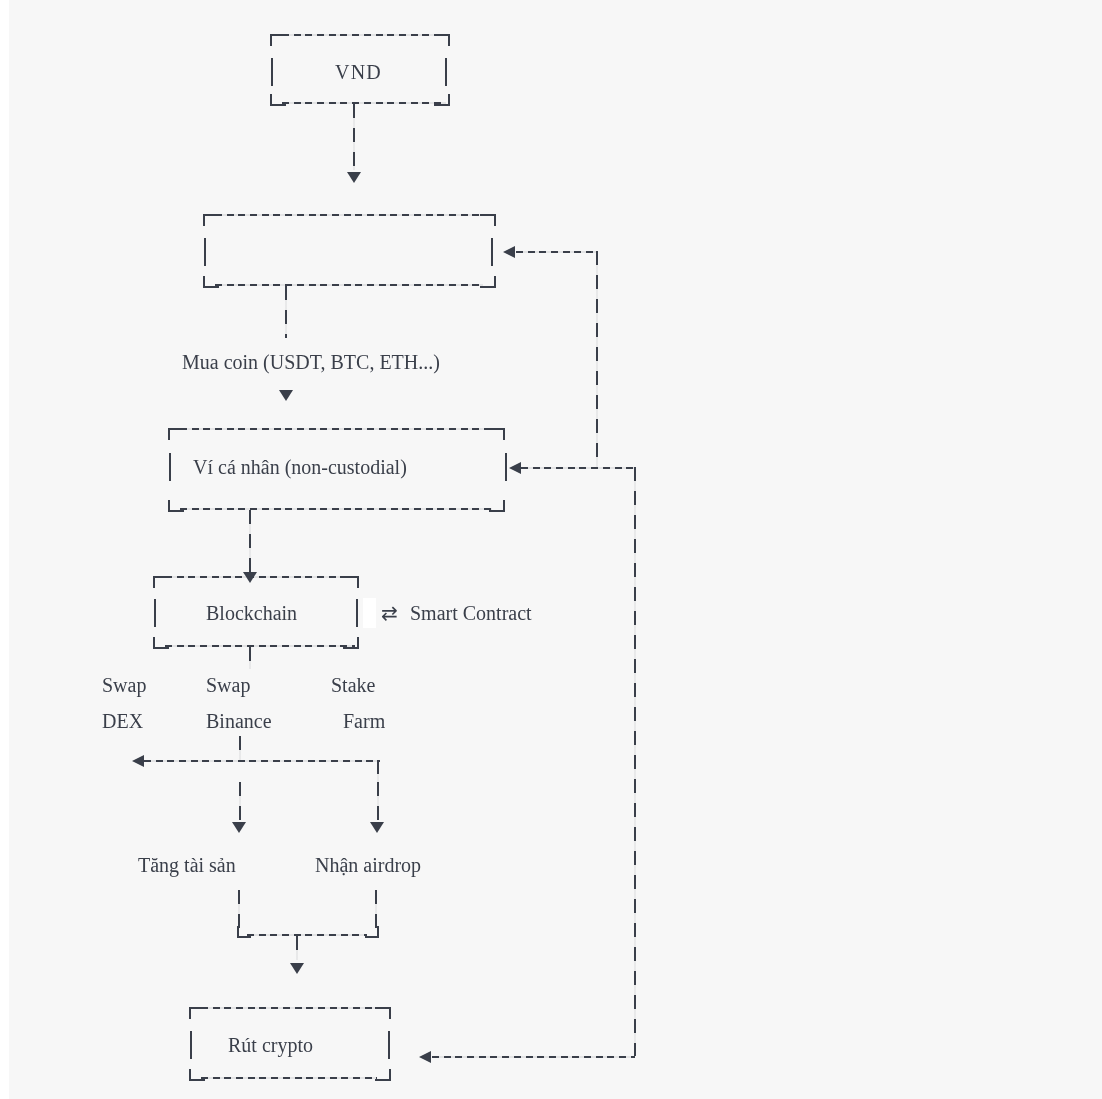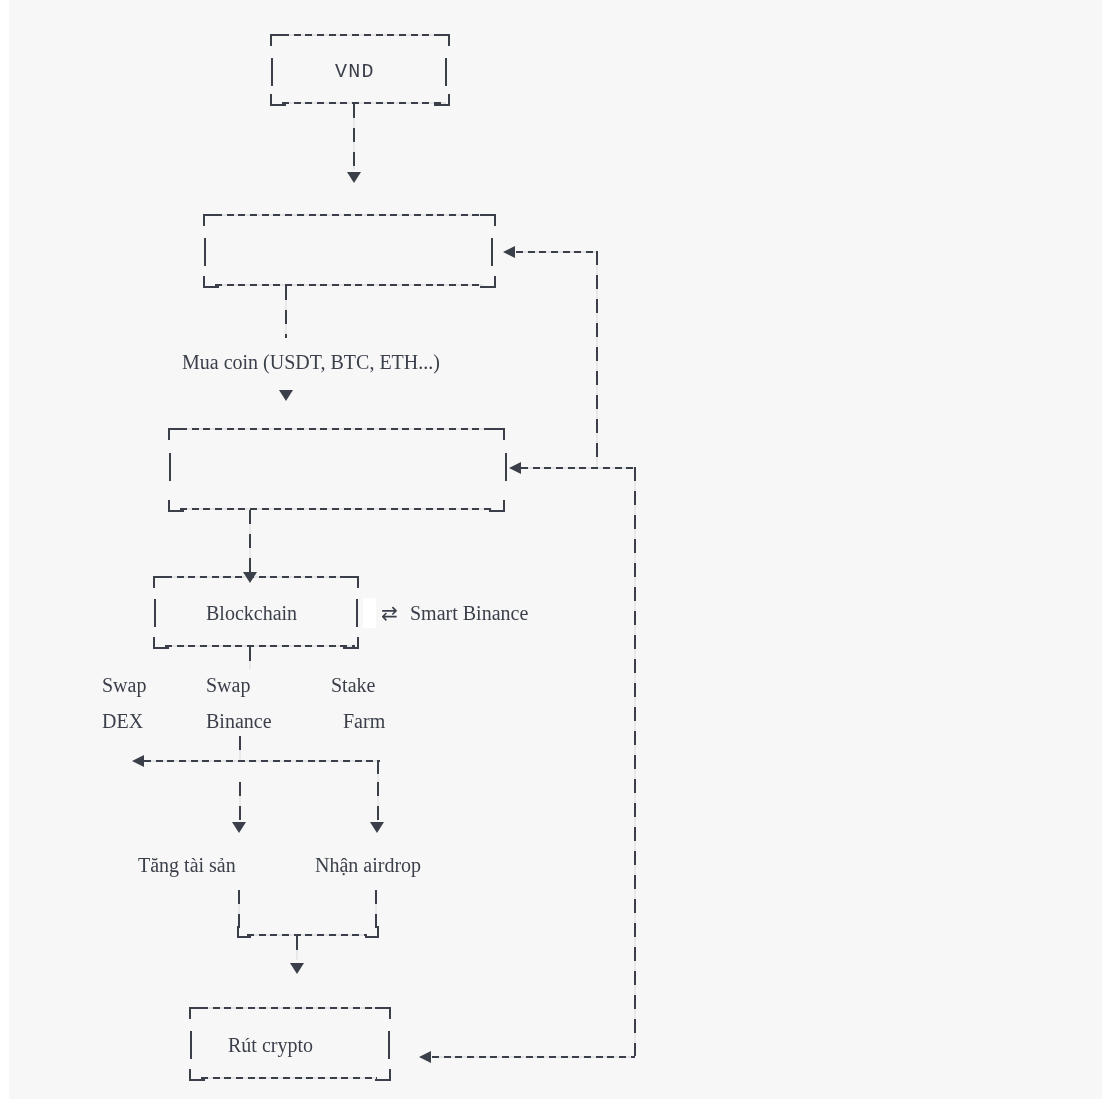--- a/index.html
+++ b/index.html
@@ -28,21 +28,21 @@
   
   .lbl {
     position: absolute;
     white-space: pre;
     font-size: 20px;
     line-height: 24px;
     letter-spacing: 0px;
     color: #3a3f4a;
   }
   .lbl.sans {
-    font-family: Liberation Mono, monospace;
+    font-family: Liberation Serif, serif;
     letter-spacing: 1.2px;
   }
   .lbl.mono {
     font-family: Liberation Serif, serif;
   }
 
   
   .hline, .vline {
     position: absolute;
     background-image: repeating-linear-gradient(
@@ -127,20 +127,21 @@
   <div class="vline" style="left:285px; top:286px; height:52px;"></div>
   <div class="lbl mono" style="left:182px; top:350px;">Mua coin (USDT, BTC, ETH...)</div>
   <div class="arrow-down" style="left:279px; top:390px;"></div>
 
   <div class="corner" style="left:168px; top:428px; width:14px; height:10px; border-left-width:2px; border-top-width:2px;"></div>
   <div class="hline" style="left:180px; top:428px; width:312px;"></div>
   <div class="corner" style="left:489px; top:428px; width:14px; height:10px; border-right-width:2px; border-top-width:2px;"></div>
 
   <div class="pipe" style="left:169px; top:453px; height:28px;"></div>
   <div class="pipe" style="left:505px; top:453px; height:28px;"></div>
+  <div class="lbl mono" style="left:193px; top:455px;">Ví cá nhân (non-custodial)</div>
 
   <div class="corner" style="left:168px; top:500px; width:14px; height:10px; border-left-width:2px; border-bottom-width:2px;"></div>
   <div class="hline" style="left:180px; top:508px; width:312px;"></div>
   <div class="corner" style="left:489px; top:500px; width:14px; height:10px; border-right-width:2px; border-bottom-width:2px;"></div>
 
   <div class="vline" style="left:249px; top:510px; height:66px;"></div>
 
   <div class="corner" style="left:153px; top:576px; width:14px; height:10px; border-left-width:2px; border-top-width:2px;"></div>
   <div class="hline" style="left:165px; top:576px; width:190px;"></div>
   <div class="corner" style="left:343px; top:576px; width:14px; height:10px; border-right-width:2px; border-top-width:2px;"></div>
@@ -149,21 +150,21 @@
   <div class="pipe" style="left:154px; top:599px; height:28px;"></div>
   <div class="pipe" style="left:356px; top:599px; height:28px;"></div>
   <div class="lbl mono" style="left:206px; top:601px;">Blockchain</div>
 
   <div class="corner" style="left:153px; top:637px; width:14px; height:10px; border-left-width:2px; border-bottom-width:2px;"></div>
   <div class="hline" style="left:165px; top:645px; width:190px;"></div>
   <div class="corner" style="left:343px; top:637px; width:14px; height:10px; border-right-width:2px; border-bottom-width:2px;"></div>
 
   <div class="whitebox" style="left:363px; top:598px; width:13px; height:30px;"></div>
   <div class="lbl mono" style="left:381px; top:601px;">⇄</div>
-  <div class="lbl mono" style="left:410px; top:601px;">Smart Binance</div>
+  <div class="lbl mono" style="left:410px; top:601px;">Smart Contract</div>
 
   <div class="vline" style="left:249px; top:647px; height:22px;"></div>
 
   <div class="lbl mono" style="left:102px; top:673px;">Swap</div>
   <div class="lbl mono" style="left:206px; top:673px;">Swap</div>
   <div class="lbl mono" style="left:331px; top:673px;">Stake</div>
 
   <div class="lbl mono" style="left:102px; top:709px;">DEX</div>
   <div class="lbl mono" style="left:206px; top:709px;">Binance</div>
   <div class="lbl mono" style="left:343px; top:709px;">Farm</div>

